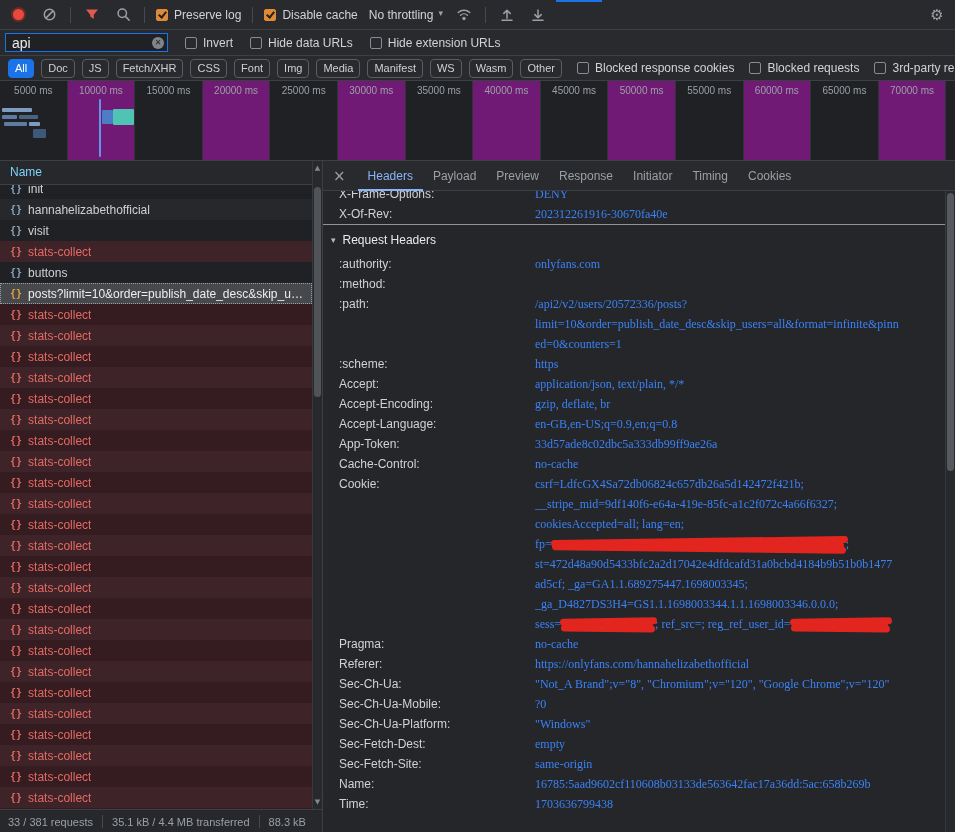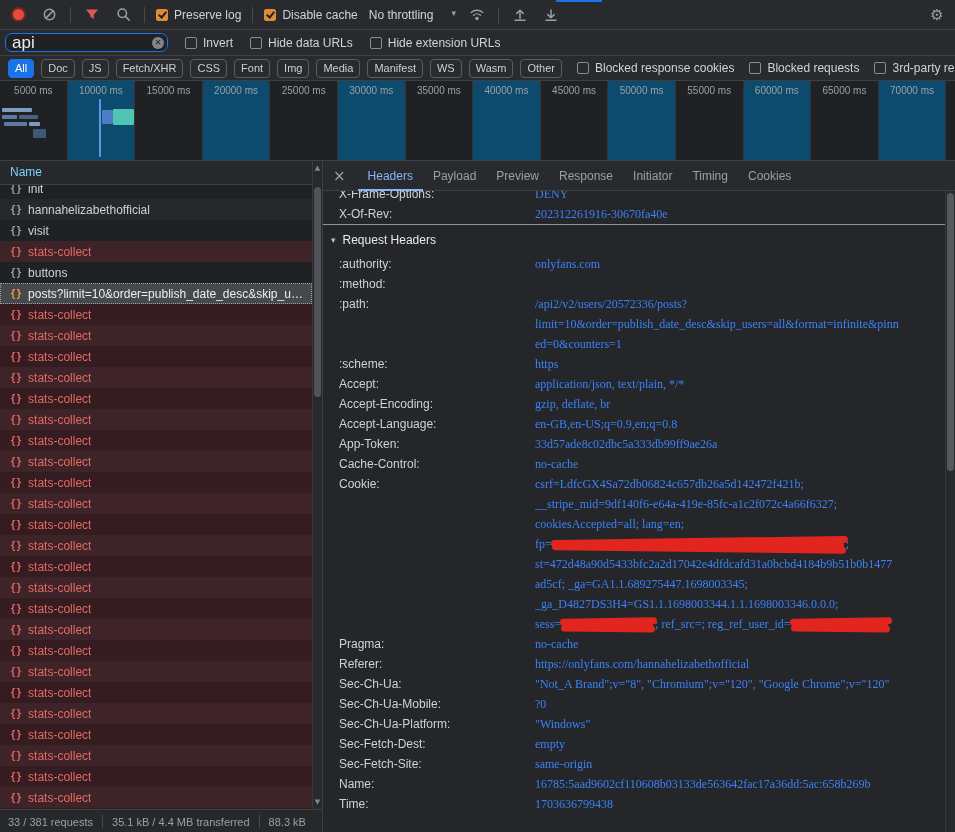--- a/index.html
+++ b/index.html
@@ -15,46 +15,46 @@
   .toolbar{display:flex;align-items:center;height:30px;background:#292a2d;
     border-bottom:1px solid #3c4043;padding:0 8px;gap:11px;box-sizing:border-box;}
   .tbtn{display:flex;align-items:center;justify-content:center;width:20px;height:20px;flex:none;cursor:pointer;}
   .rec-dot{width:11px;height:11px;border-radius:50%;background:#e8493d;box-shadow:0 0 0 2px #6b2a25;}
   .sep{width:1px;height:16px;background:#47494d;flex:none;}
   .cb-wrap{display:flex;align-items:center;gap:6px;color:#d0d3d7;cursor:pointer;white-space:nowrap;}
   .cb{width:12px;height:12px;border:1.5px solid #888d93;border-radius:2px;display:inline-block;position:relative;flex:none;box-sizing:border-box;background:transparent;}
   .cb.checked{background:var(--check-orange);border-color:var(--check-orange);}
   .cb.checked::after{content:"";position:absolute;left:3px;top:0px;width:3px;height:6px;
     border:solid #202124;border-width:0 2px 2px 0;transform:rotate(40deg);}
-  .throttle{display:flex;align-items:flex-start;gap:18px;color:#d0d3d7;cursor:pointer;white-space:nowrap;}
+  .throttle{display:flex;align-items:flex-start;gap:5px;color:#d0d3d7;cursor:pointer;white-space:nowrap;}
   .caret{font-size:9px;color:#9aa0a6;}
   .gear{font-size:15px;color:#9aa0a6;line-height:20px;}
   .flex-spacer{flex:1;}
   .tab-highlight{position:absolute;left:556px;top:0;width:46px;height:2px;background:var(--accent-blue);z-index:5;}
   
   .filter-row{display:flex;align-items:center;height:26px;background:#292a2d;
     border-bottom:1px solid #3c4043;padding:0 5px;gap:17px;box-sizing:border-box;}
   .filter-input-wrap{position:relative;width:163px;height:19px;flex:none;}
   .filter-input{width:100%;height:100%;box-sizing:border-box;background:#202124;
-    border:1px solid var(--accent-blue);border-radius:7px;color:#e8eaed;
-    font-family:"Liberation Sans",sans-serif;font-size:17px;padding:0 18px 0 6px;outline:none;}
+    border:1px solid var(--accent-blue);border-radius:0;color:#e8eaed;
+    font-family:"Liberation Sans",sans-serif;font-size:14px;padding:0 18px 0 6px;outline:none;}
   .input-clear{position:absolute;right:4px;top:3.5px;width:12px;height:12px;border-radius:50%;
     background:#80858b;color:#202124;font-size:8px;line-height:12px;text-align:center;cursor:pointer;}
   
   .chip-row{display:flex;align-items:center;height:25px;background:#292a2d;
     border-bottom:1px solid #3c4043;padding:0 8px;gap:15px;box-sizing:border-box;white-space:nowrap;}
   .chips{display:flex;align-items:center;gap:7px;}
   .chip{padding:1px 6px;border:1px solid #5a5e63;border-radius:4px;color:#cdd0d4;
     font-size:11px;line-height:15px;cursor:pointer;flex:none;}
   .chip.active{background:var(--accent-blue);border-color:var(--accent-blue);color:#fff;}
   
   .timeline{position:relative;height:79px;border-bottom:1px solid #3c4043;background:#202124;overflow:hidden;}
   .tl-cols{display:flex;height:100%;}
   .tl-col{flex:0 0 67.6px;border-right:1px solid #303337;position:relative;box-sizing:border-box;}
-  .tl-col.alt{background:#0c4a6e;}
+  .tl-col.alt{background:#701a75;}
   .tl-tick{position:absolute;top:4px;left:50%;transform:translateX(-50%);
     font-size:10px;color:#9aa0a6;white-space:nowrap;}
   .tl-overlay{position:absolute;inset:0;}
   .tl-bar{position:absolute;border-radius:1px;}
   
   .main{display:flex;height:672px;position:relative;}
   .left-panel{width:323px;flex:none;position:relative;border-right:1px solid #3c4043;box-sizing:border-box;overflow:hidden;background:#202124;}
   .name-header{height:24px;line-height:23px;padding-left:10px;background:#26282b;
     border-bottom:1px solid #3c4043;color:#7dd3fc;box-sizing:border-box;}
   .rows-viewport{position:absolute;top:24px;left:0;right:10px;bottom:24px;overflow:hidden;}

